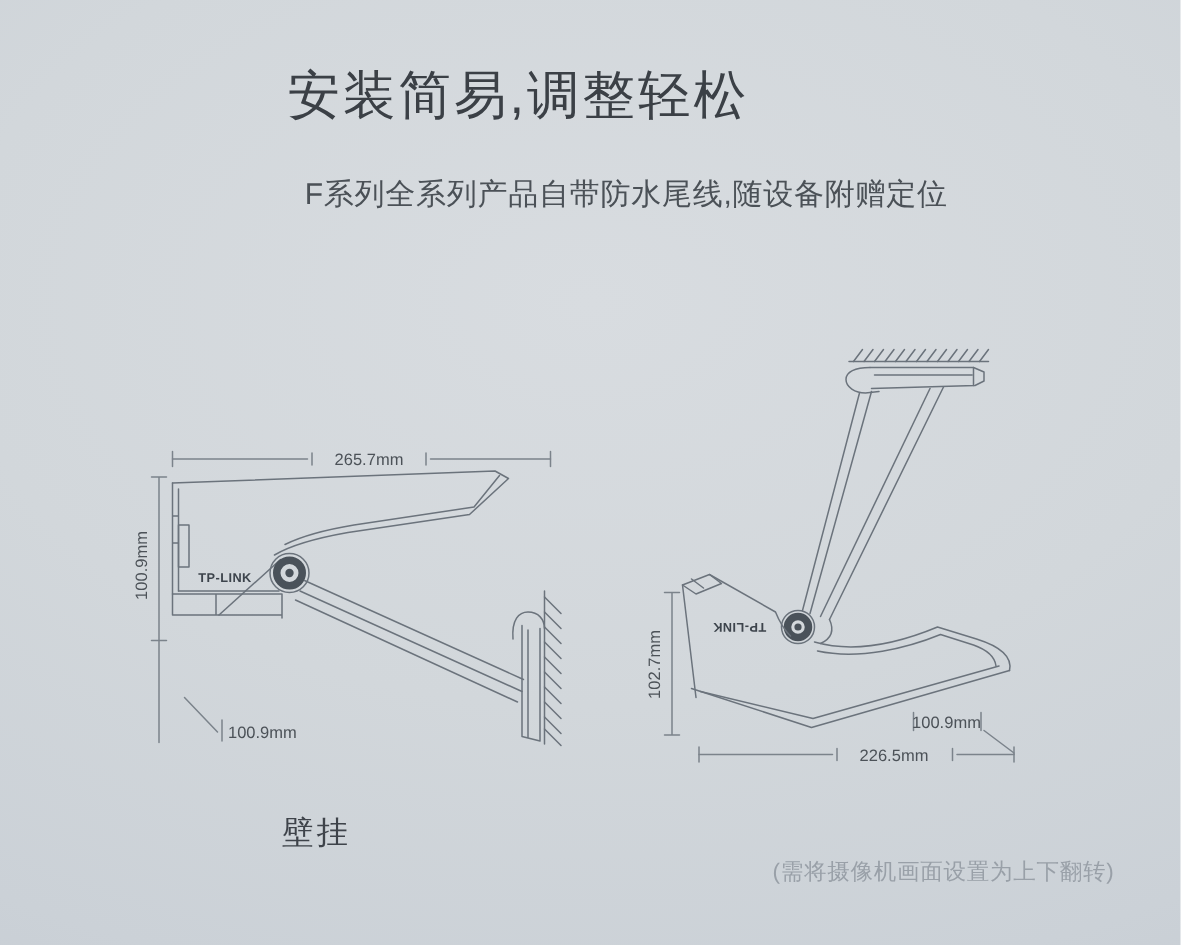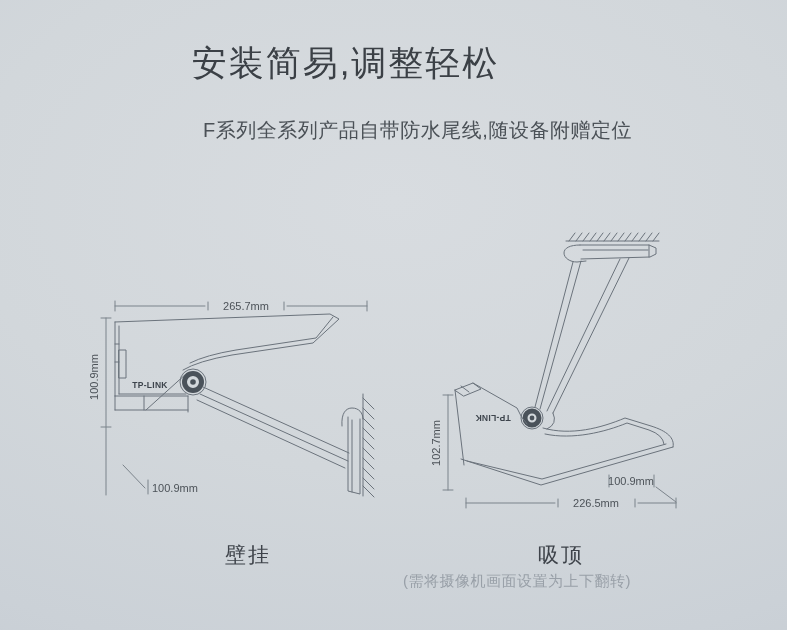--- a/index.html
+++ b/index.html
@@ -20,28 +20,28 @@
     color: #3b4046;
   }
   .para {
     position: absolute; top: 106px; left: 0; width: 787px;
     text-align: center;
     font-size: 20px; color: #4b5157; letter-spacing: 0.5px;
   }
   .para .line { line-height: 48px; height: 48px; padding-left: 48px; }
   .caption {
     position: absolute; top: 541px; width: 120px;
-    text-align: center; font-size: 21px; letter-spacing: 2px;
+    text-align: left; font-size: 21px; letter-spacing: 2px;
     color: #3e434a;
   }
   .caption.wall { left: 188px; }
   .caption.ceiling { left: 501px; }
   .note {
     position: absolute; top: 572px; left: 403px; width: 340px;
-    text-align: left; font-size: 15px; letter-spacing: 0.5px;
+    text-align: right; font-size: 15px; letter-spacing: 0.5px;
     color: #99a0a8;
   }
   svg.diagram { position: absolute; overflow: visible; }
   svg.diagram.wall { left: 86px; top: 286px; }
   svg.diagram.ceiling { left: 423px; top: 228px; }
   .outline { fill: none; stroke: #6b737c; stroke-width: 1; stroke-linejoin: round; stroke-linecap: round; }
   .dimline { fill: none; stroke: #7b838b; stroke-width: 1; stroke-linecap: round; }
   .dimtext { fill: #4c5258; font-size: 11px; font-family: "Liberation Sans", sans-serif; }
   .logotext { fill: #3d444c; font-size: 8.5px; font-weight: bold; letter-spacing: 0.3px; font-family: "Liberation Sans", sans-serif; }
   .pivot-thin { fill: none; stroke: #6b737c; stroke-width: 1; }
@@ -156,16 +156,15 @@
       <text class="dimtext" x="173" y="279" text-anchor="middle">226.5mm</text>
     </g>
 
     <g>
       <path class="dimline" d="M186,247 V259 M231,247 V259 M233,259 L253,274"></path>
       <text class="dimtext" x="208" y="257" text-anchor="middle">100.9mm</text>
     </g>
   </svg>
 
   <div class="caption wall">壁挂</div>
-  <div class="caption ceiling">吸顶</div>
   <div class="note">(需将摄像机画面设置为上下翻转)</div>
 
 </div>
 
 </body></html>

